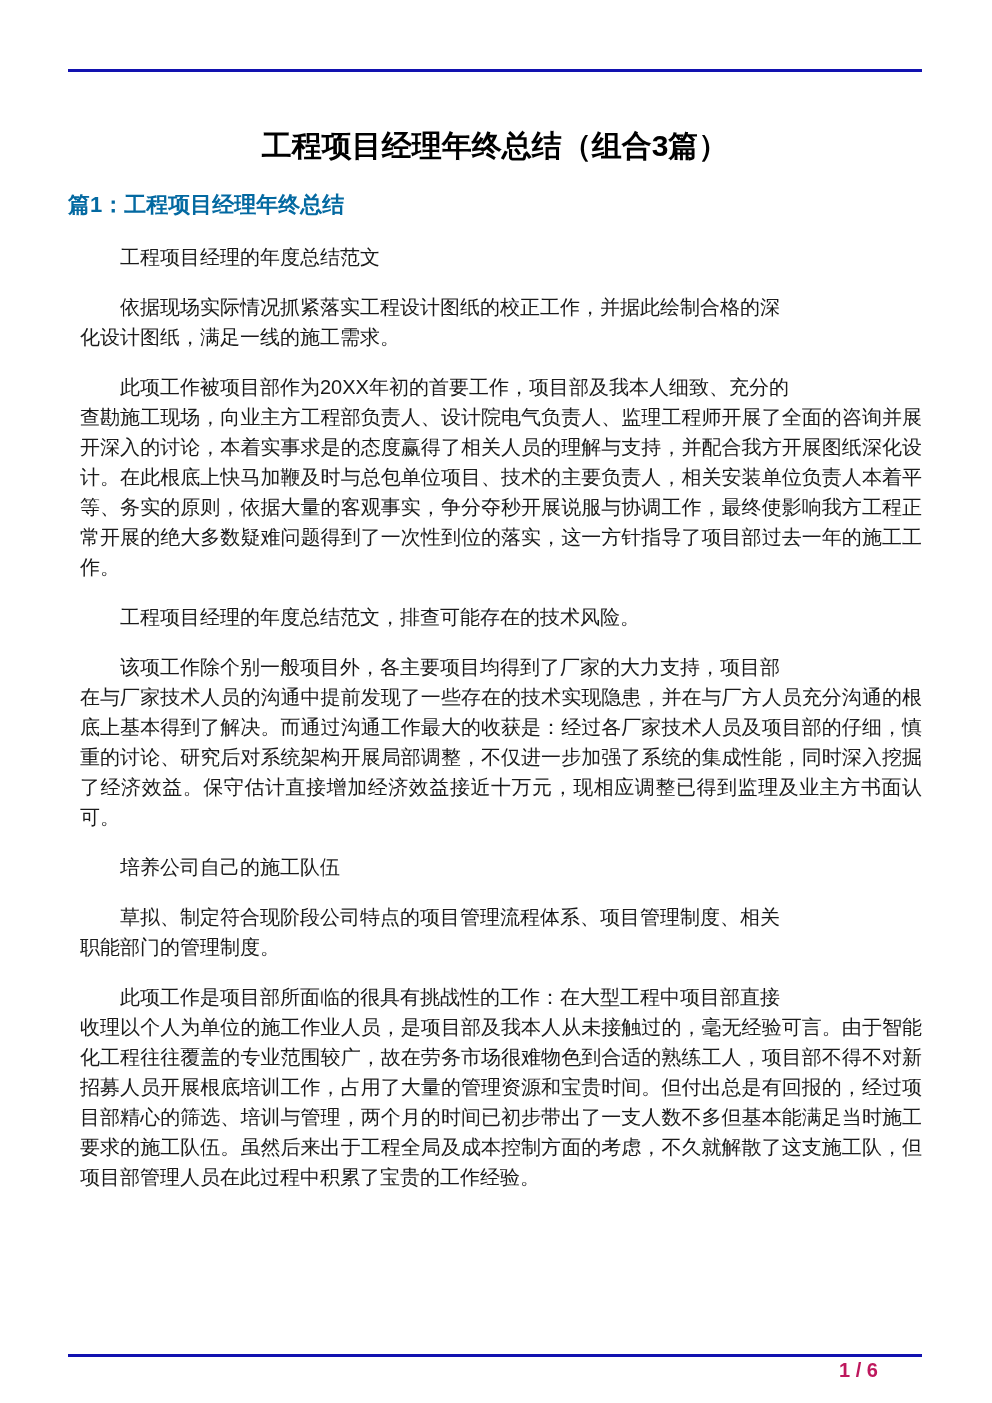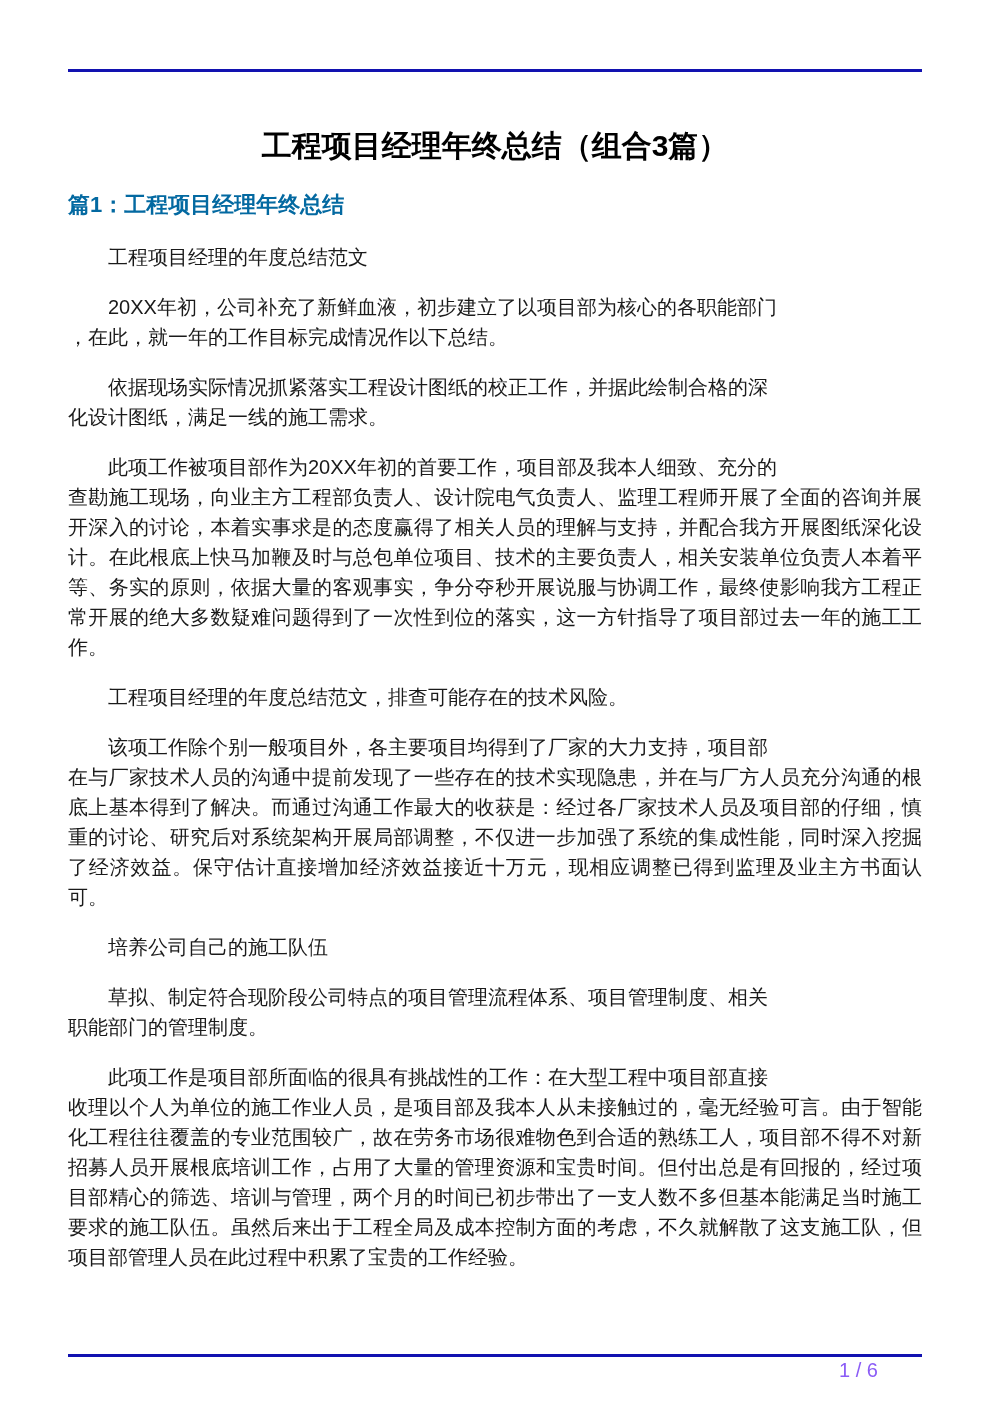--- a/index.html
+++ b/index.html
@@ -41,54 +41,53 @@
     white-space: nowrap;
   }
   .section-heading {
     margin: 26px 0 0 0;
     font-size: 22px;
     line-height: 30px;
     font-weight: 700;
     color: #0369a1;
   }
   p.body {
-    margin: 20px 0 0 0;
+    margin: 20px 0 0 12px;
     font-size: 20px;
     line-height: 30px;
     font-weight: 400;
     text-indent: 2em;
     white-space: pre-line;
     text-align: justify;
     color: #1a1a1a;
   }
   p.body.first-after-heading {
     margin-top: 22px;
   }
   .page-number {
     position: absolute;
     top: 1358px;
     right: 114px;
     font-size: 20px;
     line-height: 24px;
-    color: #8b5cf6;
+    color: #be185d;
+    font-weight: bold;
   }
 </style>
 </head>
 <body>
 
 <div class="page">
   <div class="rule rule-top"></div>
 
   <div class="content">
     <h1 class="doc-title">工程项目经理年终总结（组合3篇）</h1>
     <h2 class="section-heading">篇1：工程项目经理年终总结</h2>
 
     <p class="body first-after-heading">工程项目经理的年度总结范文</p>
-    <p class="body">20XX年初，公司补充了新鲜血液，初步建立了以项目部为核心的各职能部门
-，在此，就一年的工作目标完成情况作以下总结。</p>
     <p class="body">依据现场实际情况抓紧落实工程设计图纸的校正工作，并据此绘制合格的深
 化设计图纸，满足一线的施工需求。</p>
     <p class="body">此项工作被项目部作为20XX年初的首要工作，项目部及我本人细致、充分的
 查勘施工现场，向业主方工程部负责人、设计院电气负责人、监理工程师开展了全面的咨询并展开深入的讨论，本着实事求是的态度赢得了相关人员的理解与支持，并配合我方开展图纸深化设计。在此根底上快马加鞭及时与总包单位项目、技术的主要负责人，相关安装单位负责人本着平等、务实的原则，依据大量的客观事实，争分夺秒开展说服与协调工作，最终使影响我方工程正常开展的绝大多数疑难问题得到了一次性到位的落实，这一方针指导了项目部过去一年的施工工作。</p>
     <p class="body">工程项目经理的年度总结范文，排查可能存在的技术风险。</p>
     <p class="body">该项工作除个别一般项目外，各主要项目均得到了厂家的大力支持，项目部
 在与厂家技术人员的沟通中提前发现了一些存在的技术实现隐患，并在与厂方人员充分沟通的根底上基本得到了解决。而通过沟通工作最大的收获是：经过各厂家技术人员及项目部的仔细，慎重的讨论、研究后对系统架构开展局部调整，不仅进一步加强了系统的集成性能，同时深入挖掘了经济效益。保守估计直接增加经济效益接近十万元，现相应调整已得到监理及业主方书面认可。</p>
     <p class="body">培养公司自己的施工队伍</p>
     <p class="body">草拟、制定符合现阶段公司特点的项目管理流程体系、项目管理制度、相关
 职能部门的管理制度。</p>

